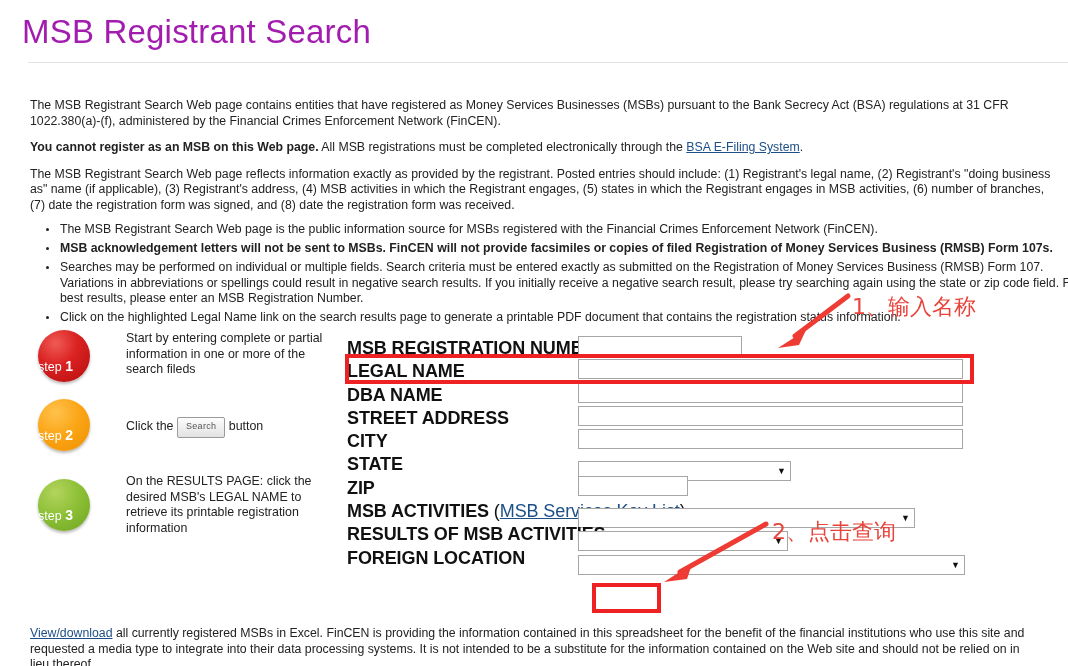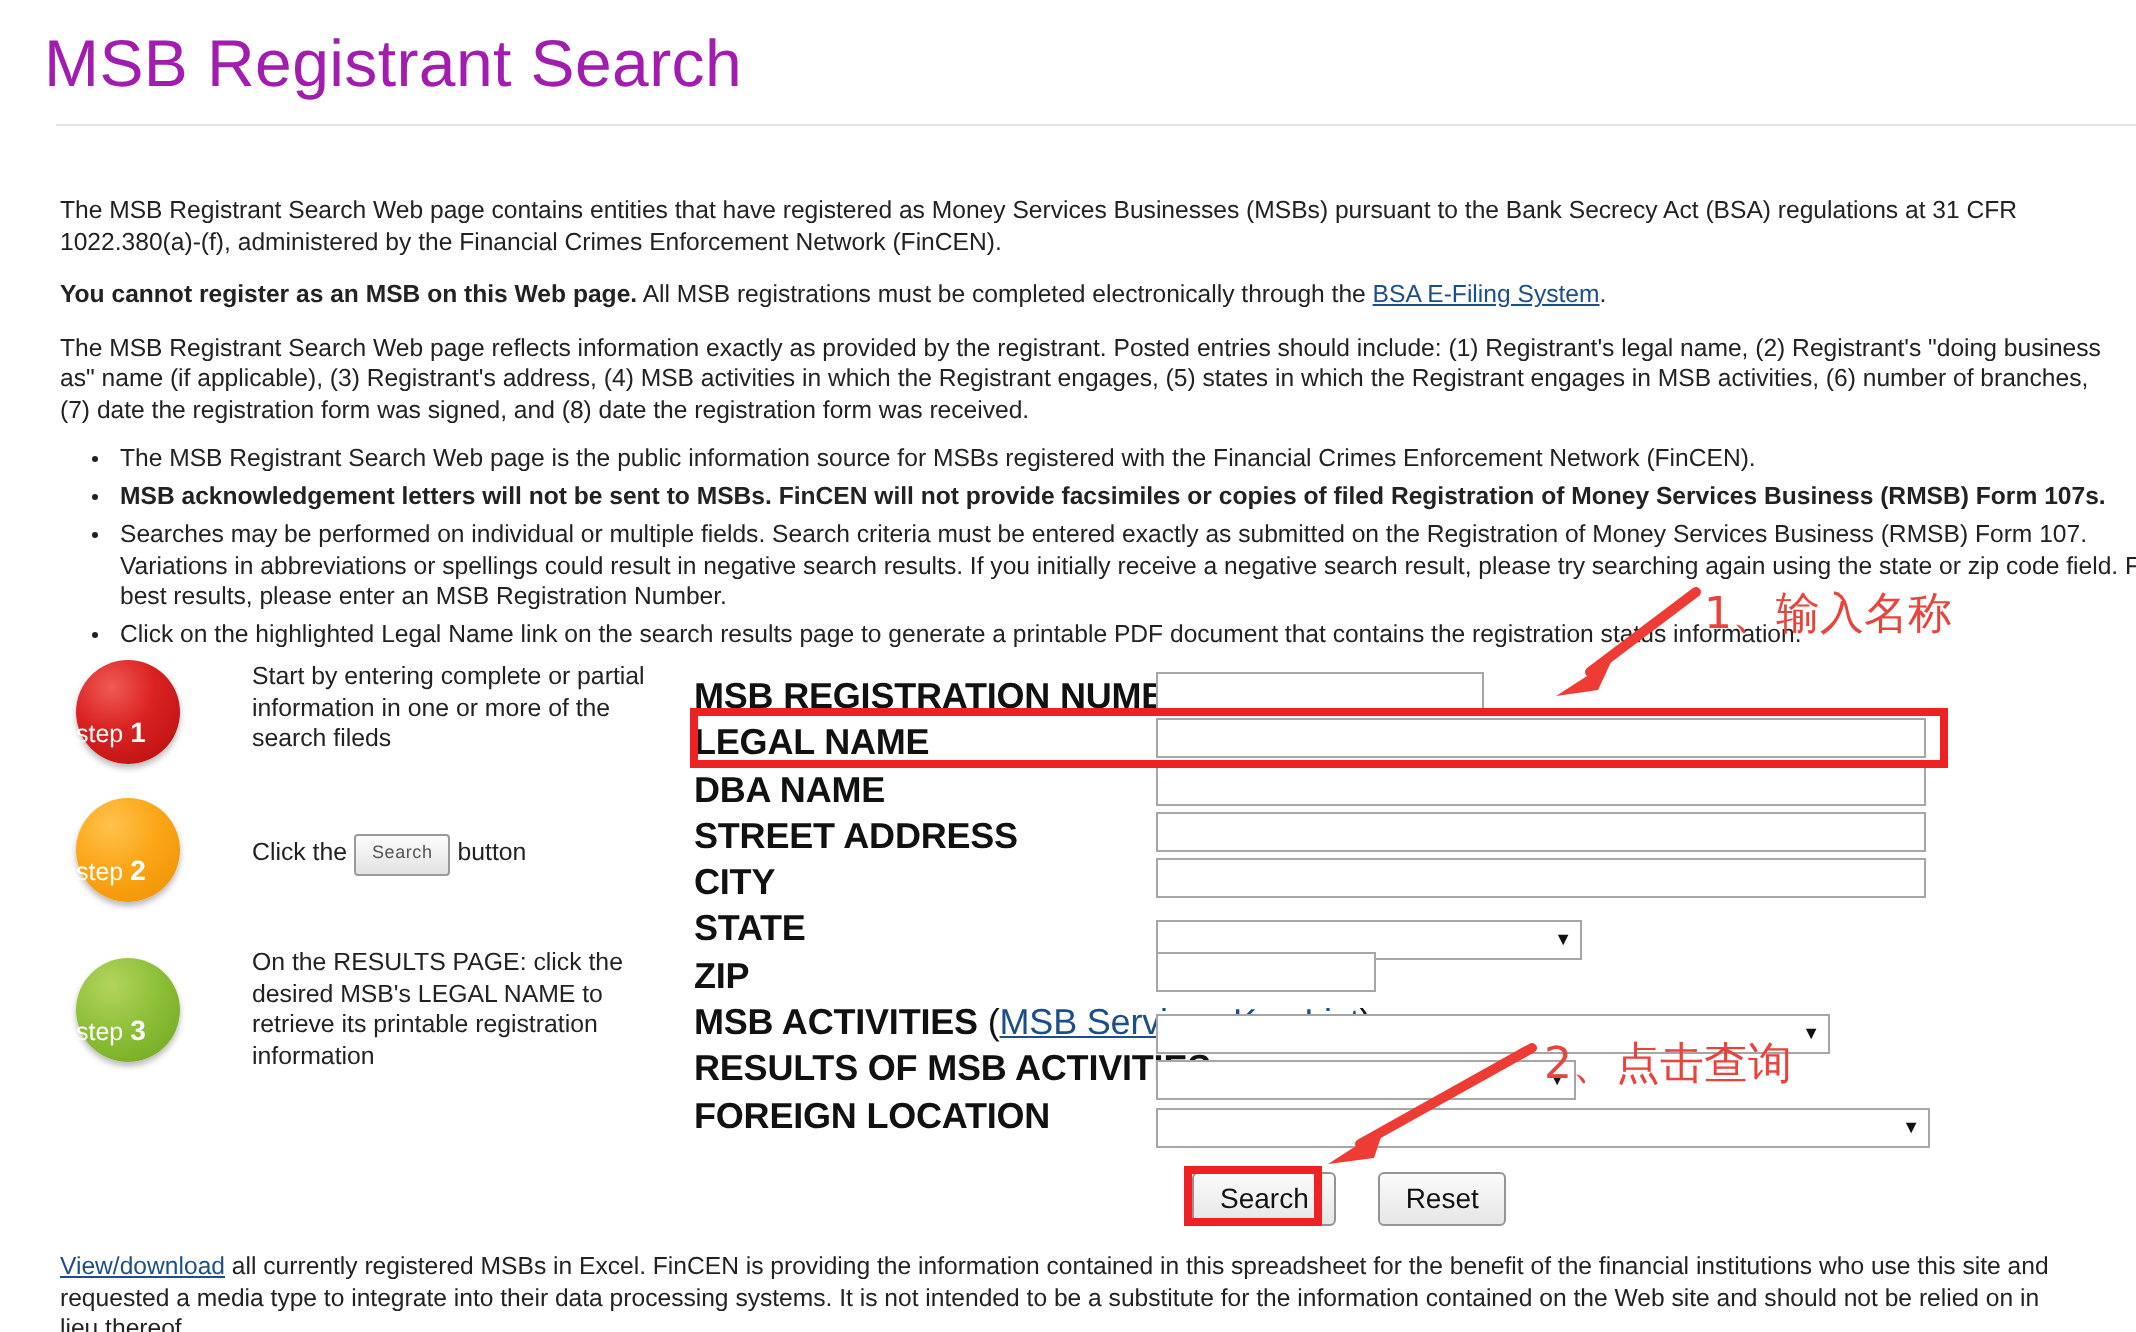--- a/index.html
+++ b/index.html
@@ -419,24 +419,20 @@
       <div class="fctl">
         <span class="selwrap w-for">
           <span class="selval"></span>
           <span class="caret">▼</span>
         </span>
       </div>
     </div>
 
   </div>
 
-  <div class="btn-row">
-    <span class="btn">Search</span>
-    <span class="btn">Reset</span>
-  </div>
 
   <div class="footnote">
     <a class="link" href="#">View/download</a><span> all currently registered MSBs in Excel. FinCEN is providing the information contained in this spreadsheet for the benefit of the financial institutions who use this site and requested a media type to integrate into their data processing systems. It is not intended to be a substitute for the information contained on the Web site and should not be relied on in lieu thereof.</span>
   </div>
 
   <div class="anno-box-legal"></div>
   <div class="anno-box-search"></div>
 
   <svg class="anno-svg" viewBox="0 0 1068 666">
 

